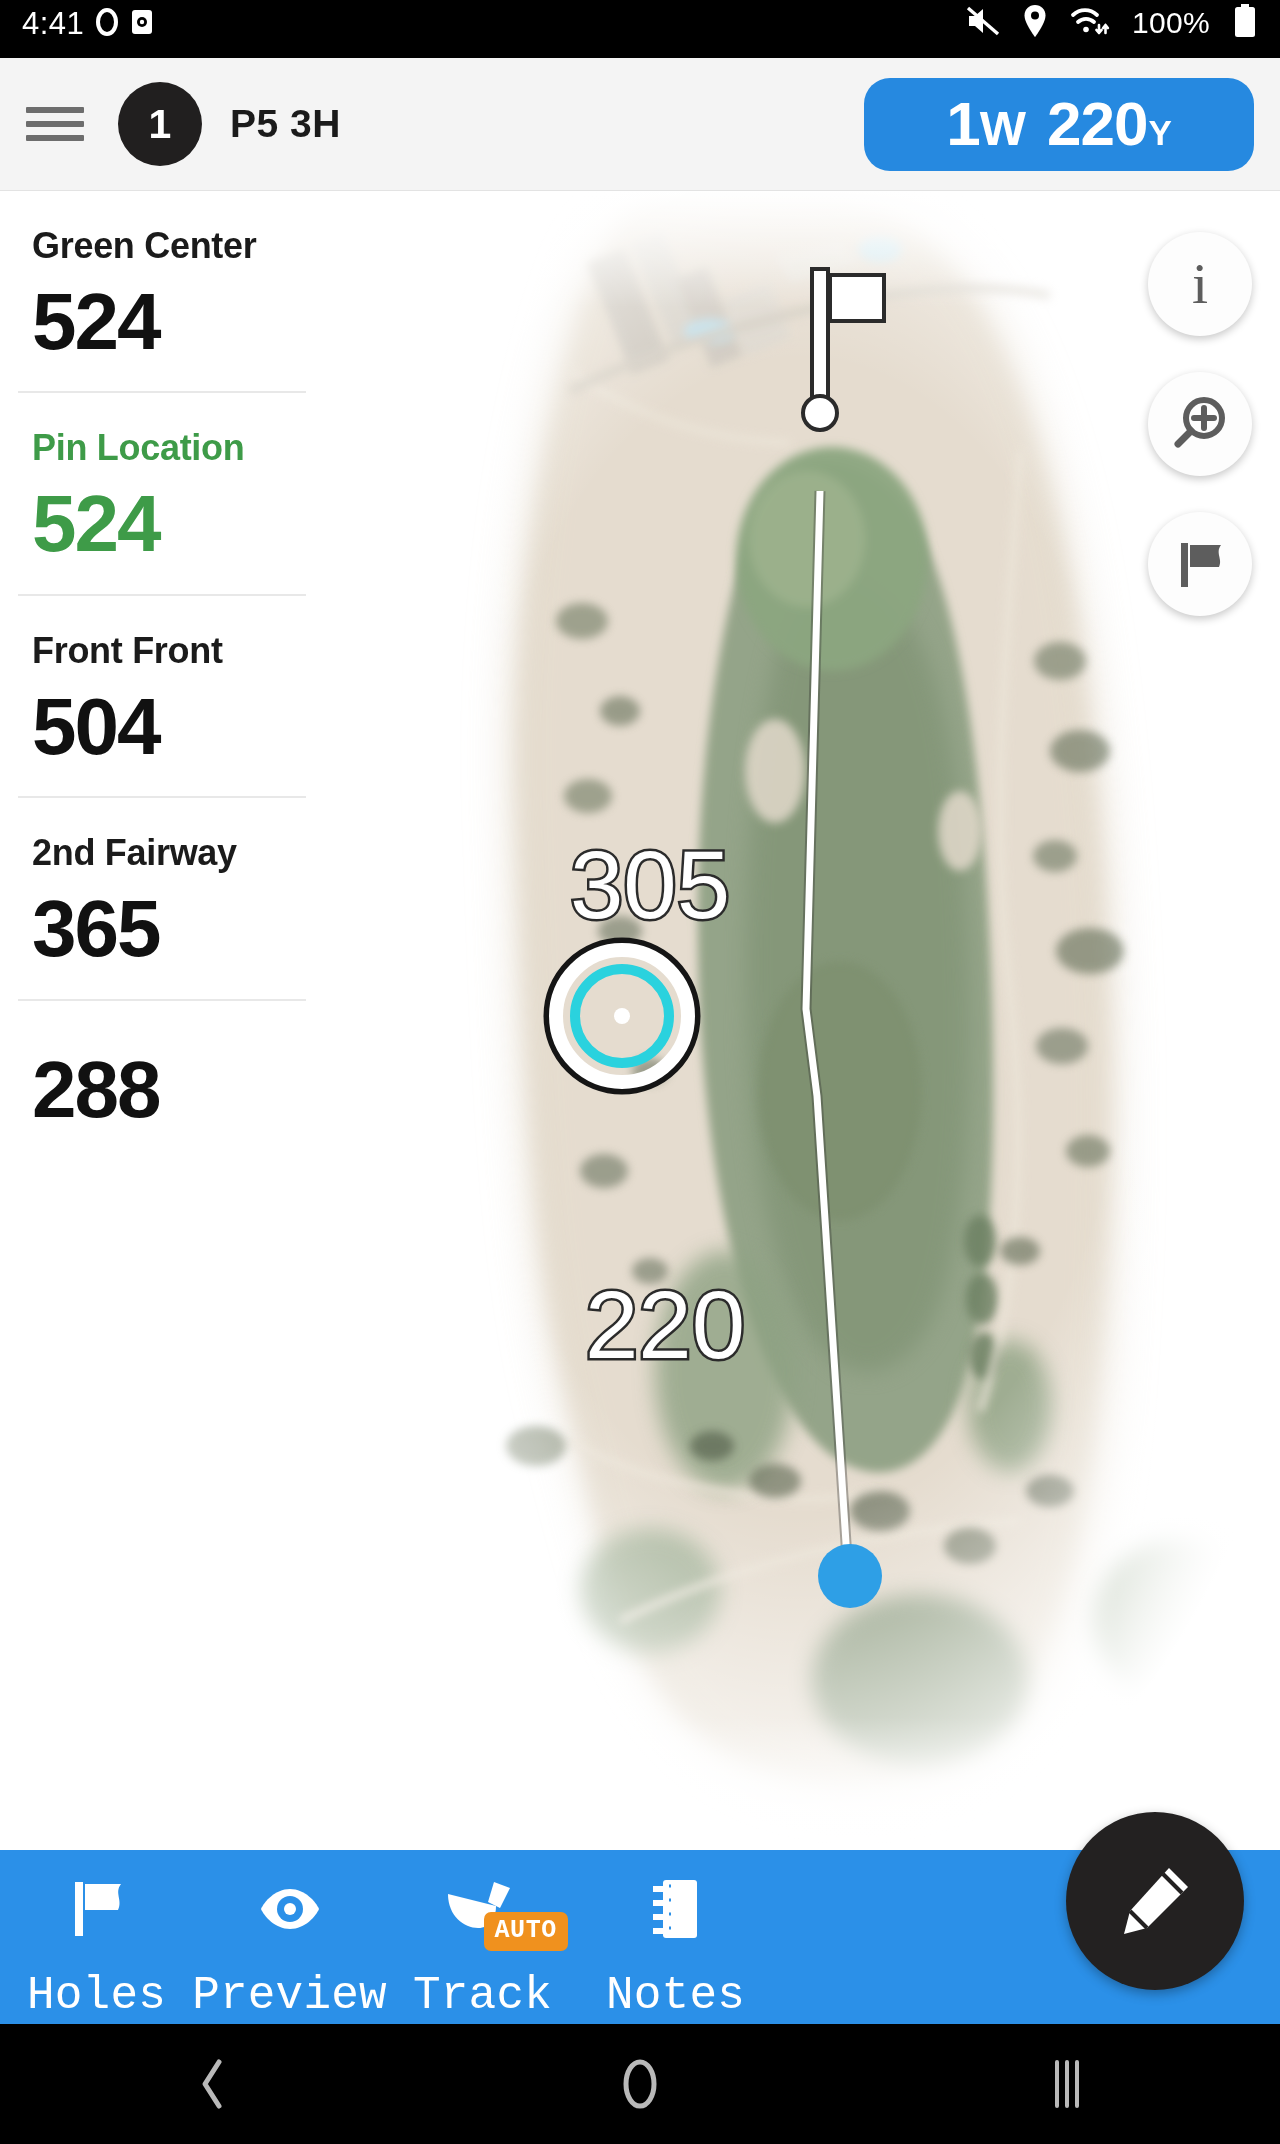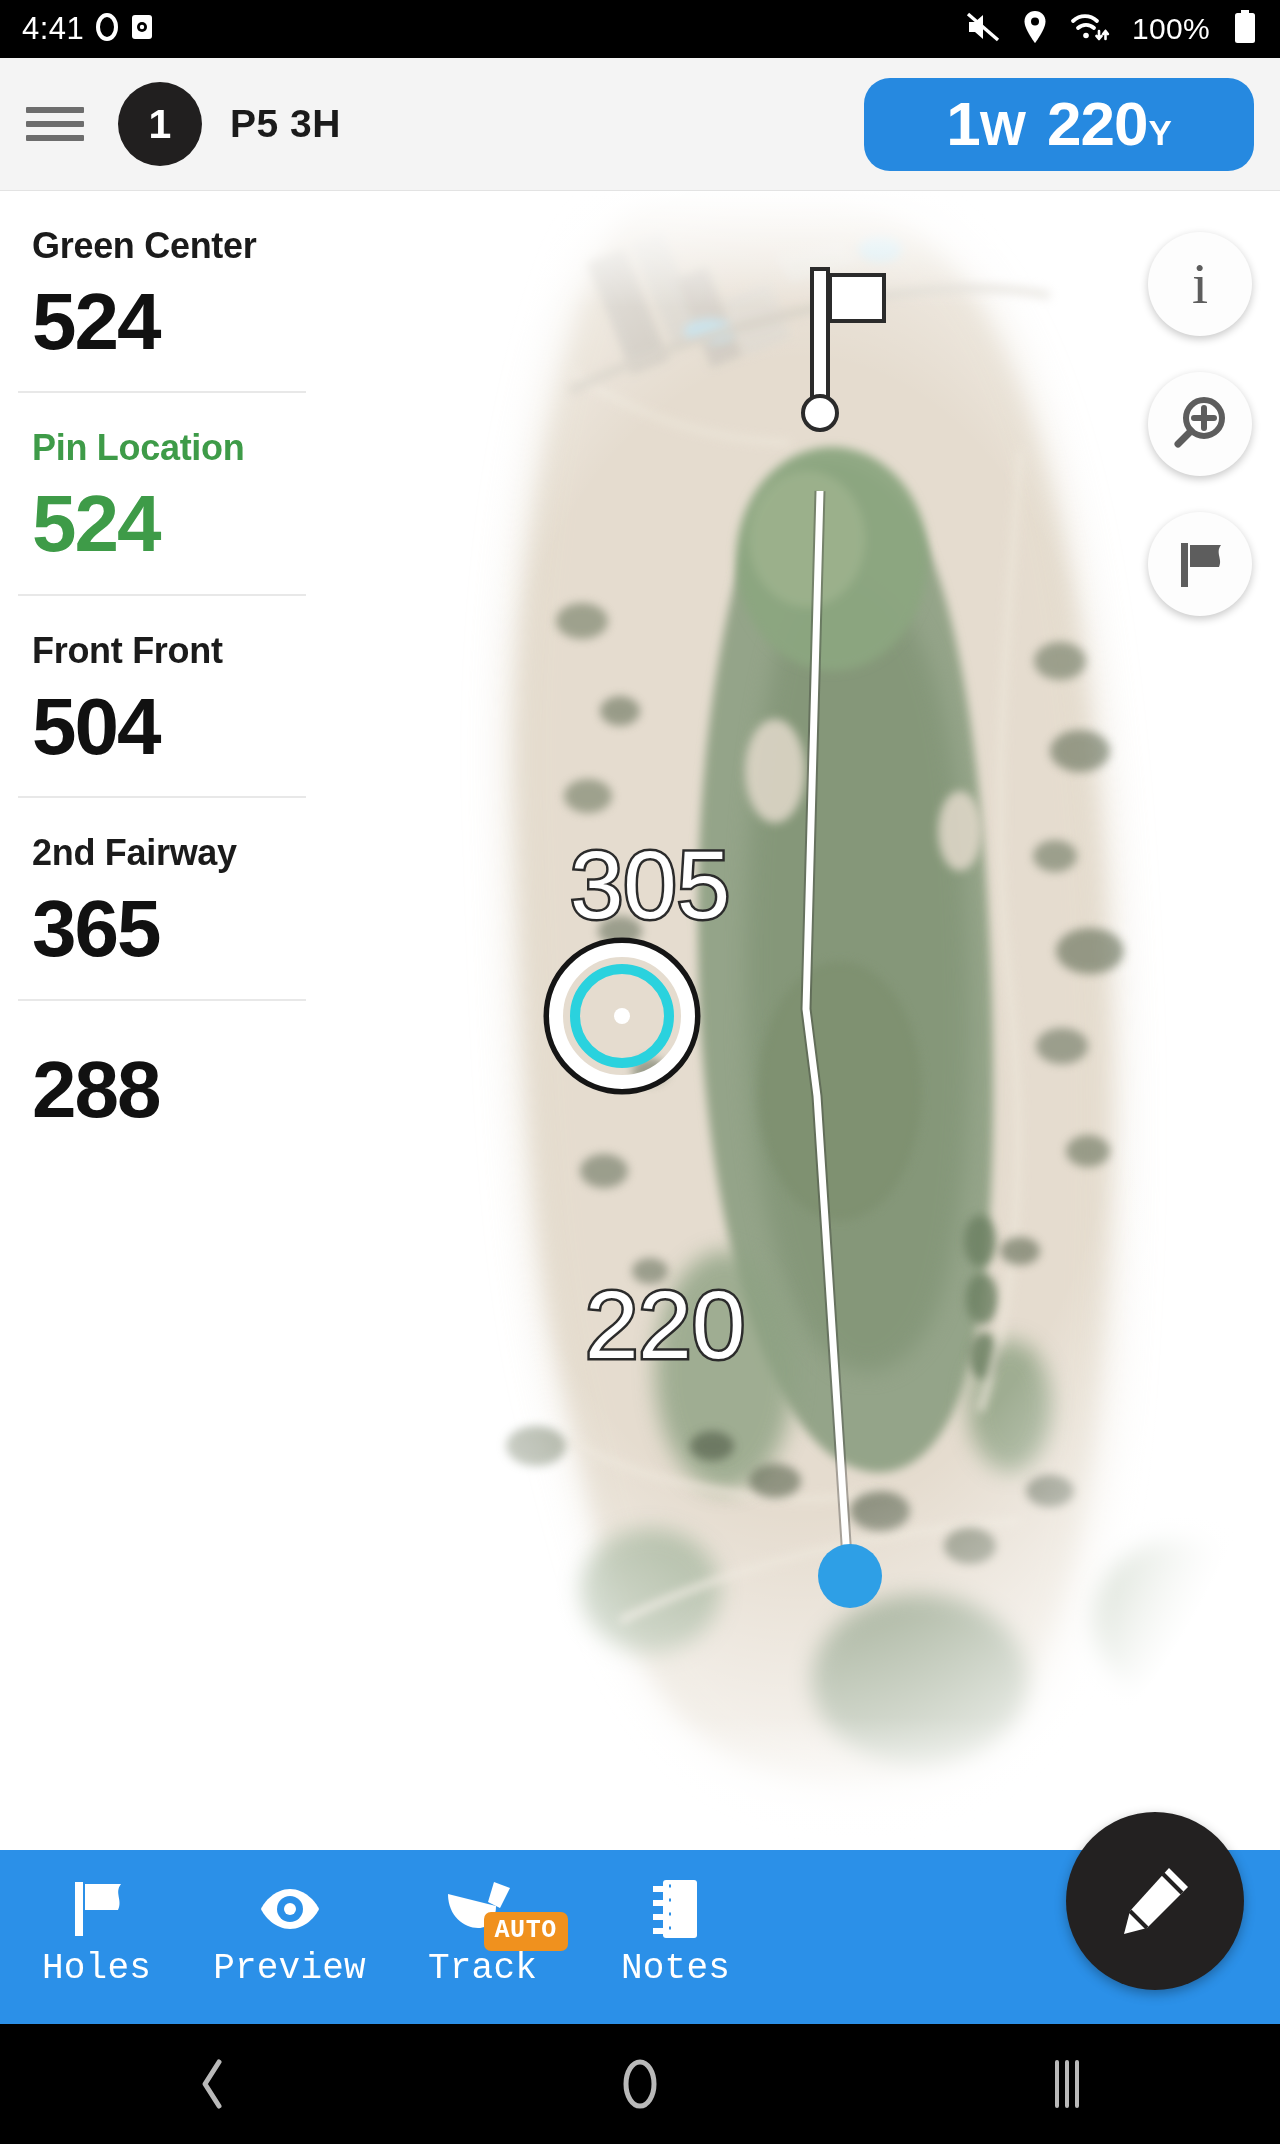--- a/index.html
+++ b/index.html
@@ -7,22 +7,22 @@
   body {
     font-family:"Liberation Sans", sans-serif;
     background:#ffffff;
     overflow:hidden;
     position:relative;
   }
 
   
   .statusbar{
     position:absolute; top:0; left:0; width:1280px; height:58px;
-    background:#000; display:flex; align-items:center;
-    padding:2px 22px; color:#fff;
+    background:#000; display:flex; align-items:flex-end;
+    padding:16px 22px; color:#fff;
   }
   .sb-left{ display:flex; align-items:center; gap:10px; }
   .sb-clock{ font-size:31px; font-weight:400; letter-spacing:.5px; }
   .sb-right{ margin-left:auto; display:flex; align-items:center; gap:22px; }
   .sb-pct{ font-size:30px; font-weight:400; letter-spacing:.3px; }
   .ic{ display:inline-block; }
 
   
   .appbar{
     position:absolute; top:58px; left:0; width:1280px; height:133px;
@@ -89,21 +89,21 @@
   
   .tabbar{
     position:absolute; left:0; top:1850px; width:1280px; height:174px;
     background:#2b90e8; display:flex; align-items:flex-start; z-index:5;
   }
   .tab{
     width:193px; display:flex; flex-direction:column; align-items:center;
     padding-top:26px; cursor:pointer; position:relative;font-family:Liberation Mono, monospace;
   }
   .tab-icon{ height:66px; display:flex; align-items:center; justify-content:center; position:relative;}
-  .tab-label{ color:#fff; font-size:36px; margin-top:6px; letter-spacing:.2px;}
+  .tab-label{ color:#fff; font-size:46px; margin-top:28px; letter-spacing:.2px;}
   .auto-badge{
     position:absolute; left:40px; top:36px; background:#f0911e; color:#fff;
     font-size:25px; font-weight:700; padding:4px 11px 6px 11px; border-radius:7px;
     letter-spacing:.6px;
   }
 
   
   .navbar{
     position:absolute; left:0; top:2024px; width:1280px; height:120px;
     background:#000; display:flex; align-items:center; justify-content:space-around;

